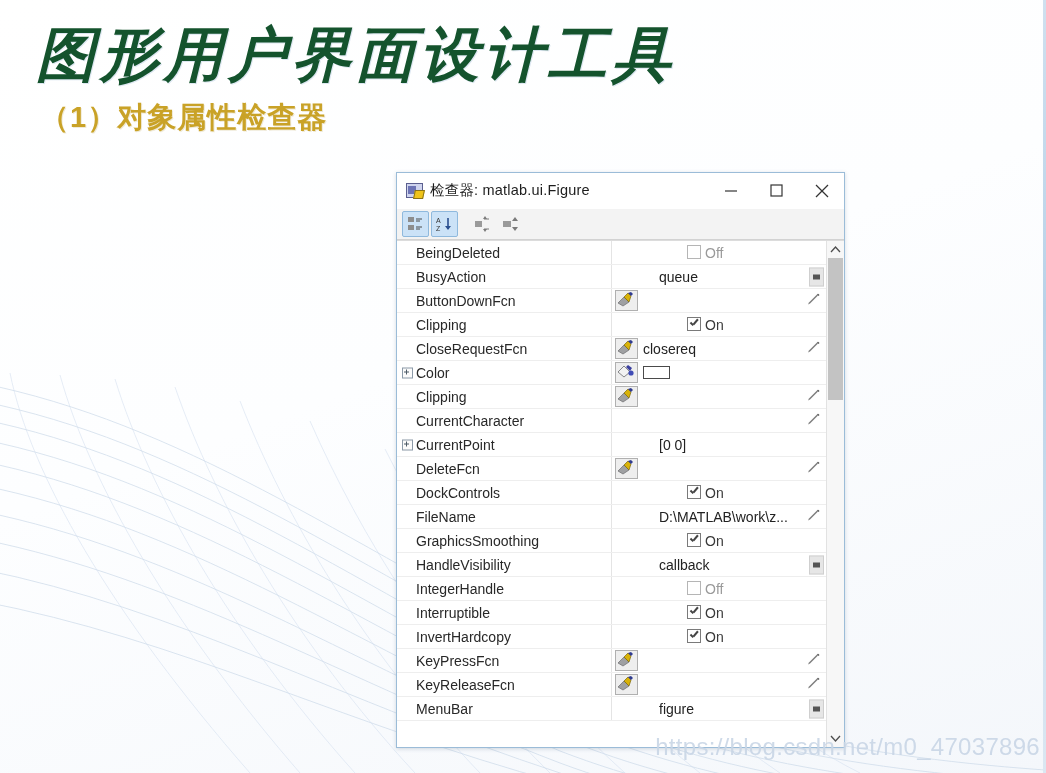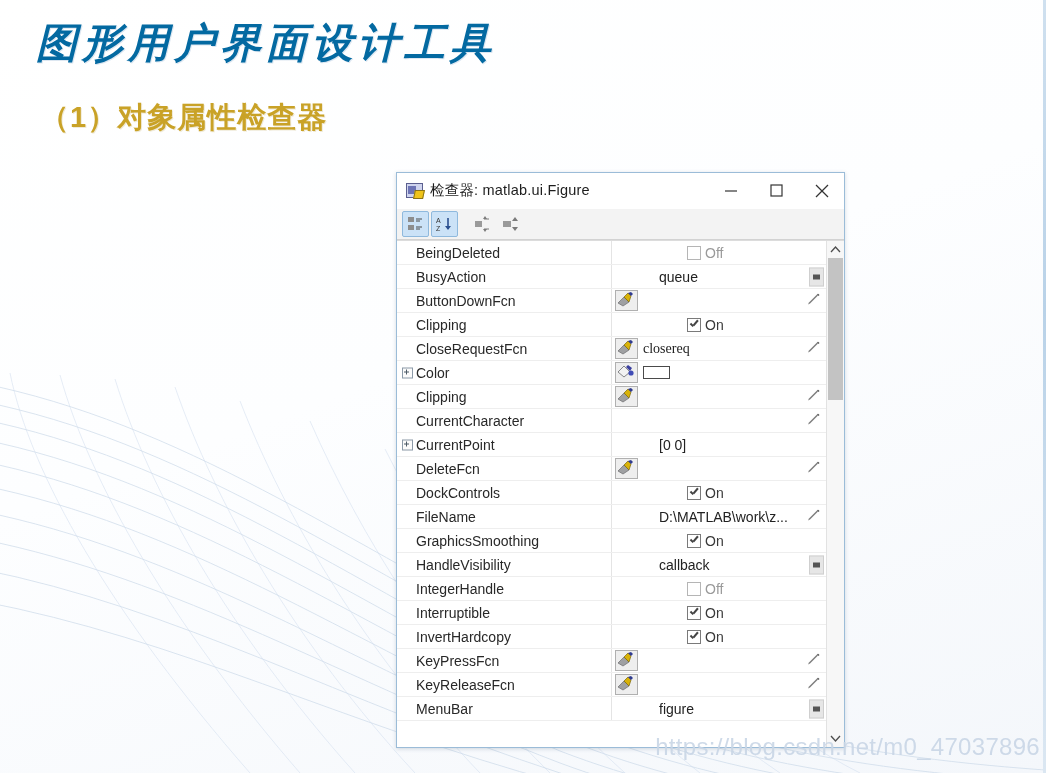--- a/index.html
+++ b/index.html
@@ -14,22 +14,22 @@
   #slide-bg{position:absolute;inset:0;overflow:hidden;background:
       linear-gradient(160deg,#ffffff 0%,#fdfeff 45%,#f4f7fb 100%);}
   #slide-bg svg{position:absolute;left:0;bottom:0;width:1046px;height:420px;}
   #right-edge{position:absolute;top:0;right:0;width:3px;height:773px;
       background:linear-gradient(180deg,#cfe0ef,#b9d2e8 40%,#dbe7f2);}
 
   
   #title-main{
     position:absolute;left:36px;top:16px;
     font-family:"Liberation Serif","DejaVu Serif",serif;
-    font-size:41px;font-weight:bold;font-style:italic;
-    color:#0369a1;letter-spacing:5px;white-space:nowrap;
+    font-size:59px;font-weight:bold;font-style:italic;
+    color:#14532d;letter-spacing:5px;white-space:nowrap;
     text-shadow:1px 1px 0 rgba(120,160,200,.25);
   }
   #title-sub{
     position:absolute;left:40px;top:98px;
     font-size:29px;font-weight:bold;color:#c9a227;
     letter-spacing:1px;white-space:nowrap;
     text-shadow:1px 1px 0 rgba(180,150,60,.2);
   }
 
   
@@ -83,21 +83,21 @@
   .c-val{flex:1;display:flex;align-items:center;height:100%;position:relative;padding-left:3px;}
 
   
   .fnbtn{width:21px;height:19px;border:1px solid #b0b0b0;background:#eeeeee;
       position:relative;flex:0 0 21px;margin-right:5px;}
   .fnbtn svg{position:absolute;left:1px;top:1px;}
 
   .valtext{font-size:14px;color:#222;white-space:nowrap;overflow:hidden;margin-left:44px;}
 
   
-  .cbwrap{display:flex;align-items:center;margin-left:36px;padding-left:36px;}
+  .cbwrap{display:flex;margin-left:36px;padding-left:36px;}
   .cbox{width:12px;height:12px;border:1px solid #7a7a7a;background:#fff;
       position:relative;flex:0 0 12px;margin-right:4px;}
   .cbox.on:after{content:"";position:absolute;left:2px;top:5px;width:4px;height:1.6px;
       background:#444;transform:rotate(45deg);}
   .cbox.on:before{content:"";position:absolute;left:4px;top:3px;width:7px;height:1.6px;
       background:#444;transform:rotate(-50deg);}
   .cbox.off{border-color:#b5b5b5;}
   .cblabel{font-size:14px;color:#3a3a3a;}
   .cblabel.off{color:#9a9a9a;}
 
@@ -284,21 +284,21 @@
             <span>CloseRequestFcn</span>
           </div>
           <div class="c-val">
             <span class="fnbtn">
               <svg width="17" height="15" viewBox="0 0 17 15">
   <path d="M1,11 L7,5 L12,10 L6,14 Z" fill="#9fa0a2" stroke="#6b6c6e" stroke-width="0.7"></path>
   <path d="M7,5 L11,1 L14,4 L12,10 Z" fill="#d8b208" stroke="#7a6508" stroke-width="0.7"></path>
   <path d="M11,1 L14,0 L16,2 L14,4 Z" fill="#2f3b8f"></path>
 </svg>
             </span>
-            <span class="valtext" style="margin-left: 0px; font-family: Liberation Serif, serif;">closereq</span>
+            <span class="valtext" style="margin-left: 0px;">closereq</span>
             <span class="pencil"><svg width="13" height="12" viewBox="0 0 13 12">
   <path d="M1,11 L3,10 L11,2 L10,1 L2,9 Z" fill="#7c7c7c"></path>
   <path d="M10,1 L11,0 L12.5,1.5 L11.5,2.5 Z" fill="#5a5a5a"></path>
 </svg></span>
           </div>
         </div>
         <div class="row">
           <div class="c-name">
             <span class="expander"></span>
             <span>Color</span>

